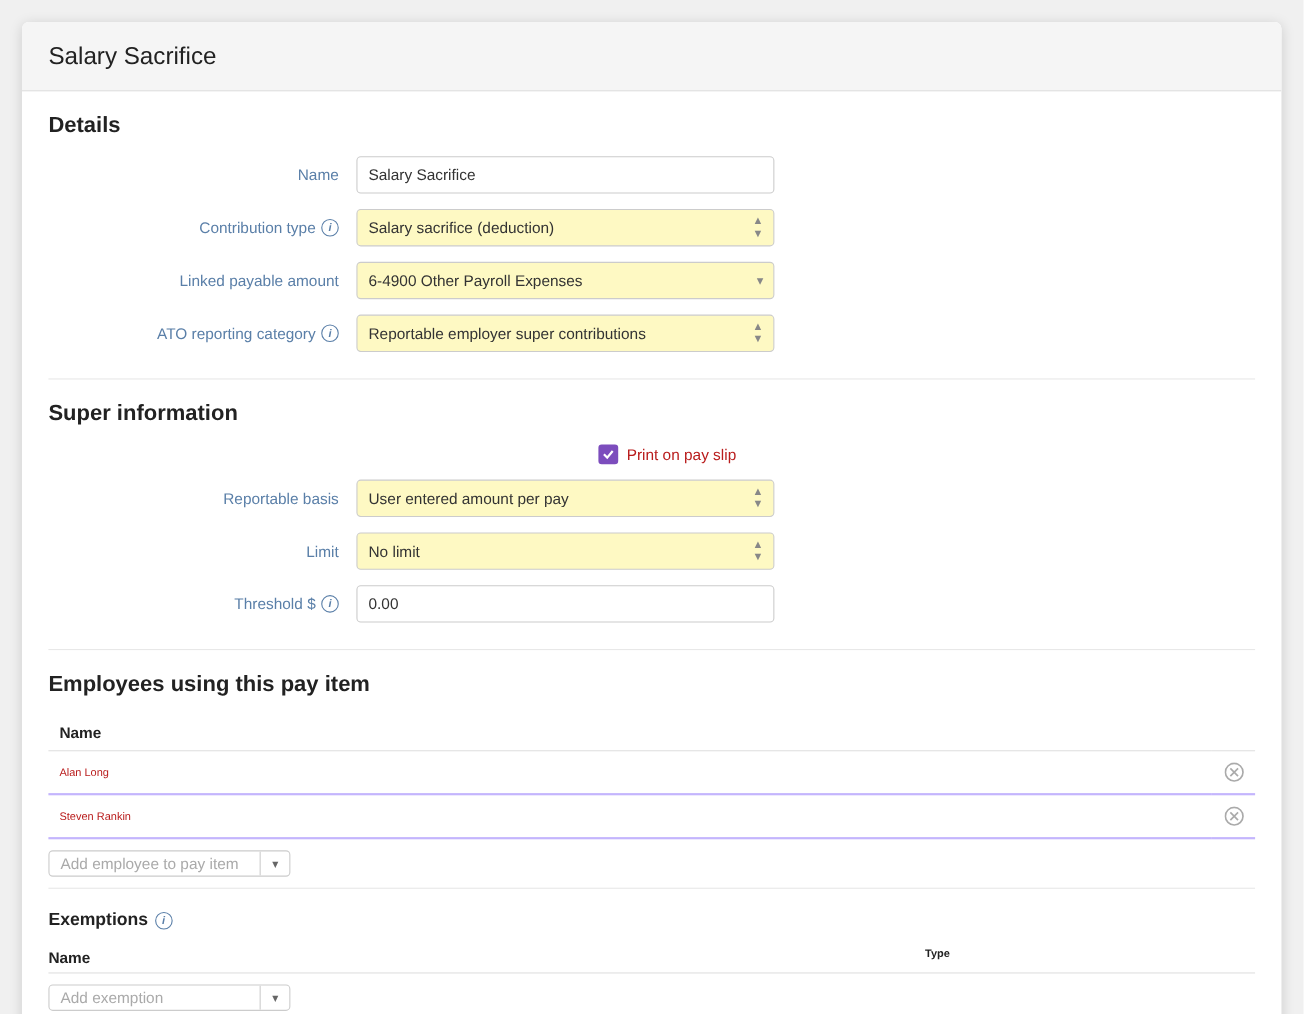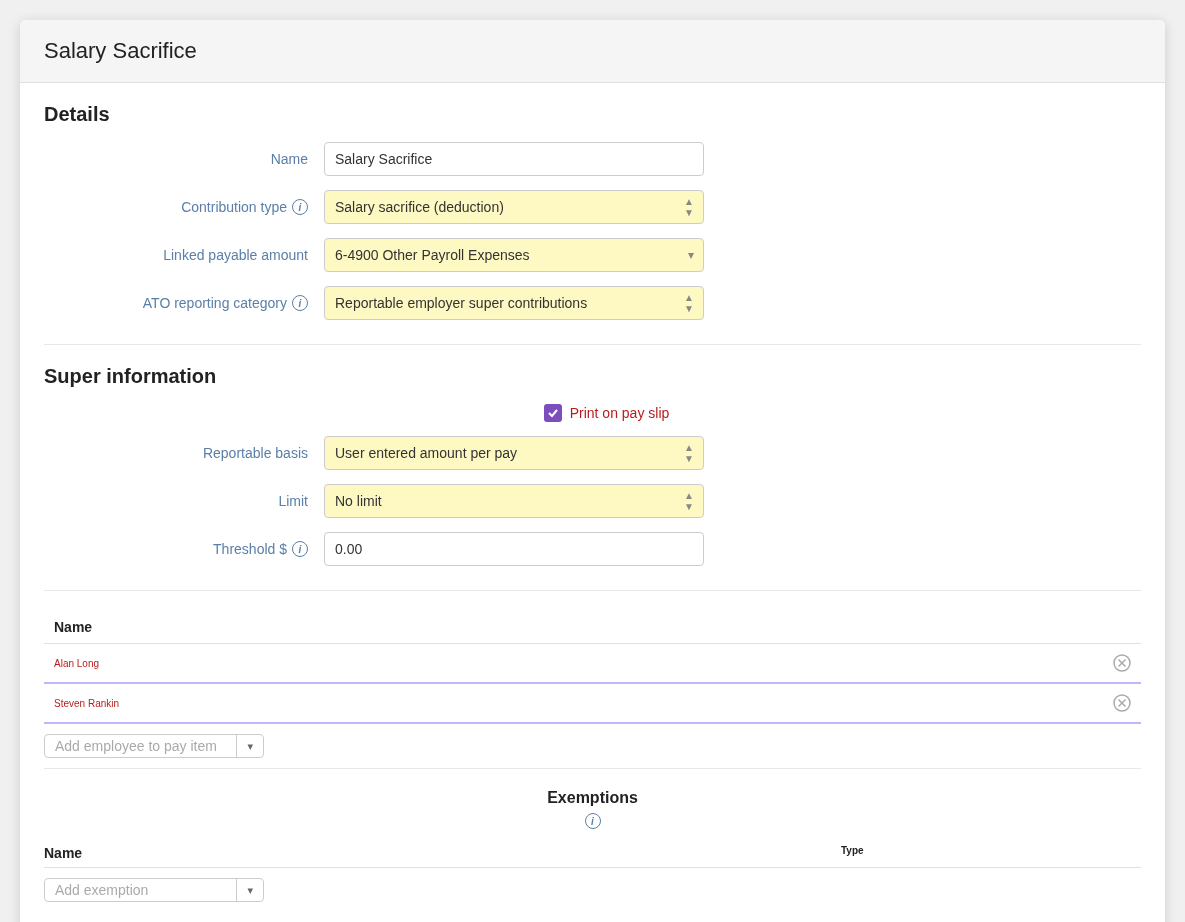--- a/index.html
+++ b/index.html
@@ -52,21 +52,20 @@
       margin-bottom: 16px;
     }
     .section-title-with-info {
       display: flex;
       align-items: center;
       gap: 6px;
       font-size: 16px;
       font-weight: 600;
       color: #222;
       margin-bottom: 16px;
-      flex-direction: column;
     }
     .form-row {
       display: flex;
       align-items: center;
       margin-bottom: 14px;
     }
     .form-label {
       width: 280px;
       text-align: right;
       padding-right: 16px;
@@ -356,20 +355,21 @@
           <span>Threshold $</span>
           <span class="info-icon">i</span>
         </label>
         <div class="form-control-wrapper">
           <input class="form-input" type="text" value="0.00" style="">
         </div>
       </div>
     </div>
 
     <div class="section">
+      <div class="section-title">Employees using this pay item</div>
 
       <table class="employees-table">
         <thead>
           <tr>
             <th>Name</th>
             <th style="width:40px;"></th>
           </tr>
         </thead>
         <tbody id="employees-tbody">
         <tr>

